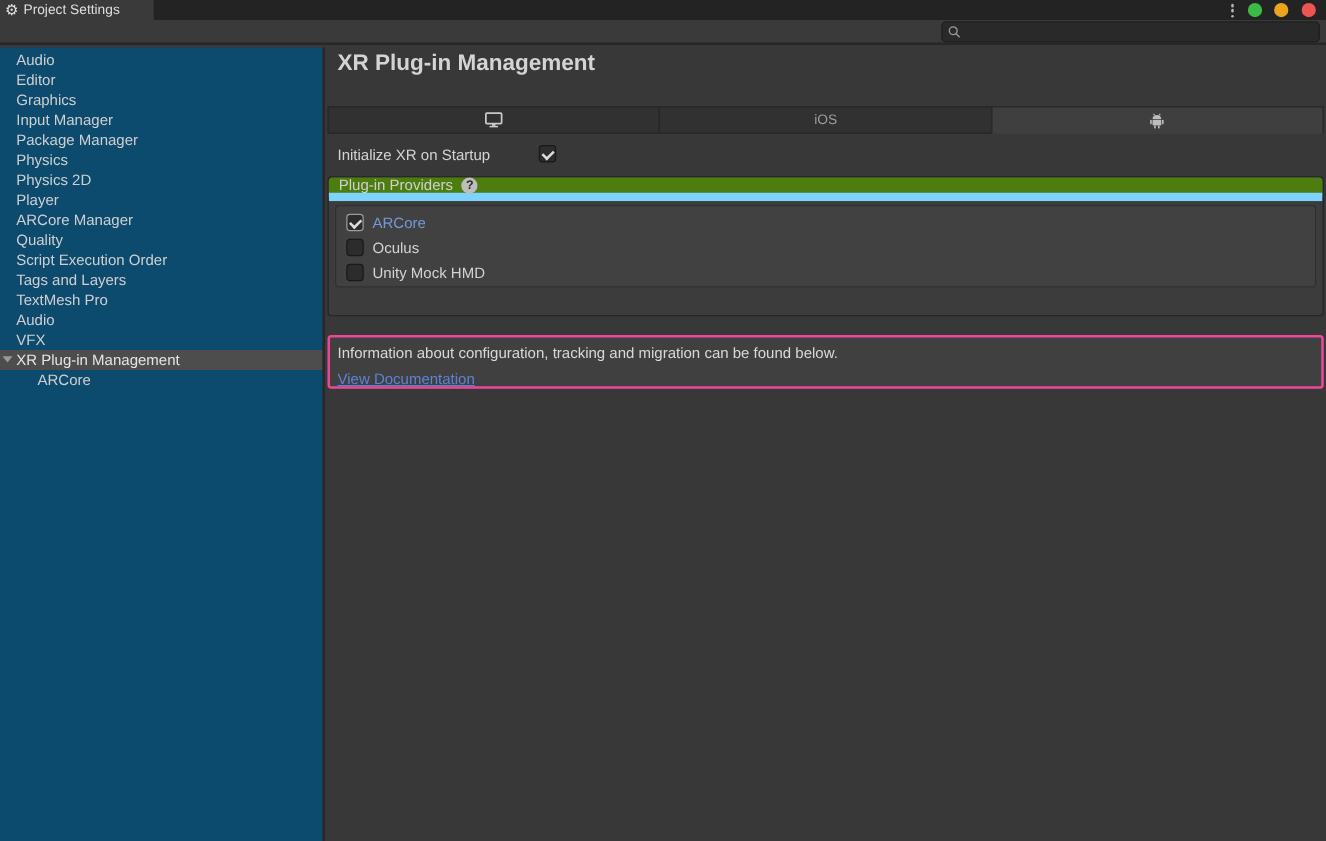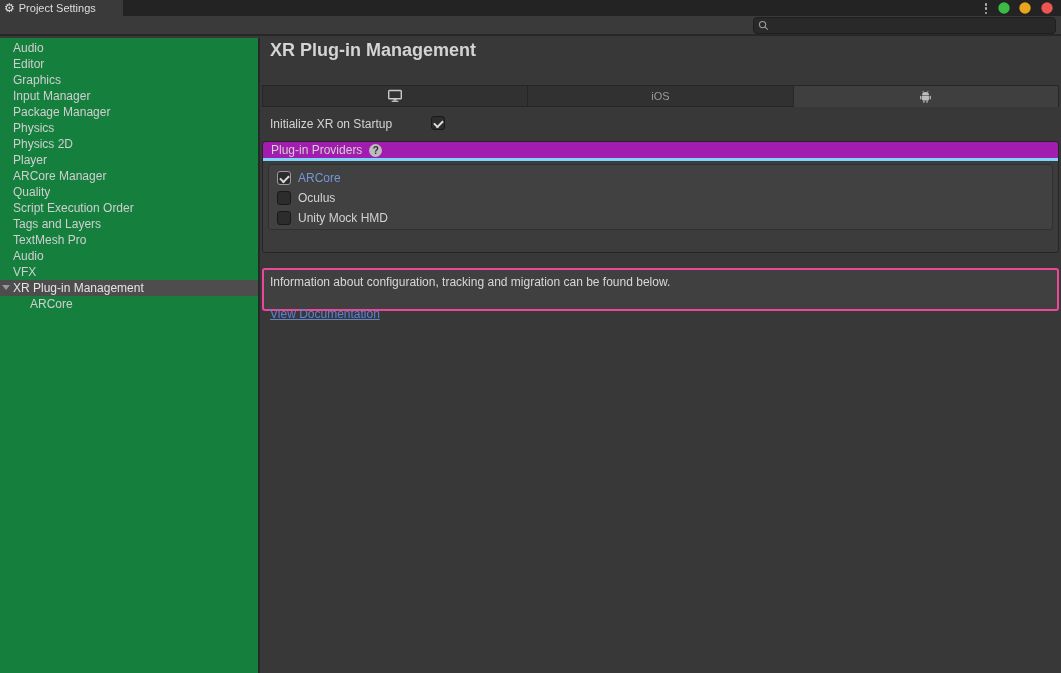--- a/index.html
+++ b/index.html
@@ -22,21 +22,21 @@
   
   .toolbar { position:absolute; top:16px; left:0; right:0; height:20px; background:#3a3a3a;
              border-bottom:2px solid #272727; }
   .search { position:absolute; top:1px; right:5px; width:303px; height:17px; background:#292929;
             border:1px solid #1f1f1f; border-radius:4px; display:flex; align-items:center;
             padding:0 4px; gap:3px; }
   .search input { flex:1; background:transparent; border:none; outline:none; color:#dddddd;
                   font-size:11px; font-family:inherit; }
 
   
-  .sidebar { position:absolute; top:38px; left:0; width:258px; bottom:0; background:#15803d; padding-top:2px; }
+  .sidebar { position:absolute; top:38px; left:0; width:258px; bottom:0; background:#0c4a6e; padding-top:2px; }
   .side-row { position:relative; height:16px; line-height:16px; font-size:12px; color:#cfcfcf;
               padding-left:13px; white-space:nowrap; cursor:default; }
   .side-row.selected { background:#4d4d4d; color:#e4e4e4; }
   .side-row.child { padding-left:30px; }
   .fold { position:absolute; left:2px; top:5px; width:0; height:0;
           border-left:4px solid transparent; border-right:4px solid transparent;
           border-top:5px solid #999999; }
   .vdivider { position:absolute; top:38px; left:258px; width:2px; bottom:0; background:#282828; }
 
   
@@ -54,37 +54,37 @@
   .init-label { position:absolute; left:0; top:1px; font-size:12px; color:#d4d4d4; }
   .checkbox { width:14px; height:14px; background:#2c2c2c; border:1px solid #191919;
               border-radius:3px; position:relative; cursor:pointer; flex:none; }
   .checkbox.checked::after { content:""; position:absolute; left:2px; top:2.5px; width:7px; height:4px;
               border-left:2px solid #dcdcdc; border-bottom:2px solid #dcdcdc; transform:rotate(-45deg); }
   .checkbox.focus { border-color:#9b9b9b; }
   .init-row .checkbox { position:absolute; left:161px; top:0; }
 
   .providers { position:absolute; top:103px; left:2px; right:2px; height:112px; background:#3c3c3c;
                border:1px solid #252525; border-radius:3px; }
-  .providers-header { height:19px; background:#a21caf; border-bottom:3px solid #7dd3fc;
+  .providers-header { height:19px; background:#4d7c0f; border-bottom:7px solid #7dd3fc;
                border-radius:3px 3px 0 0; display:flex; align-items:center; gap:7px;
                padding-left:8px; font-size:12px; color:#d0d0d0; }
   .help-icon { width:13px; height:13px; border-radius:50%; background:#bdbdbd; color:#2e2e2e;
                font-size:10px; font-weight:700; display:flex; align-items:center; justify-content:center;
                cursor:pointer; }
   .providers-list { position:absolute; left:5px; right:5px; top:22px; height:66px; background:#414141;
                border:1px solid #303030; border-radius:3px; padding-top:3px; }
   .provider-row { height:20px; display:flex; align-items:center; gap:7px; padding-left:8px;
                font-size:12px; color:#d2d2d2; cursor:pointer; }
   .provider-row.active .p-label { color:#7597d6; }
 
   .infobox { position:absolute; top:230px; left:2px; right:2px; height:43px; background:#404040;
              border:2px solid #ec4899; border-radius:3px; padding:4px 6px; }
   .info-text { font-size:12px; color:#d8d8d8; line-height:16px; }
   .info-link { font-size:12px; color:#5c83d4; text-decoration:underline; line-height:16px;
-               display:inline-block; margin-top:16px; cursor:pointer;text-align:center; }
+               display:inline-block; margin-top:5px; cursor:pointer;text-align:center; }
 </style>
 </head>
 <body>
 
 <div class="window">
 
   <div class="tabbar">
     <div class="doctab">
       <span class="gear">⚙</span>
       <span class="doctab-title">Project Settings</span>

